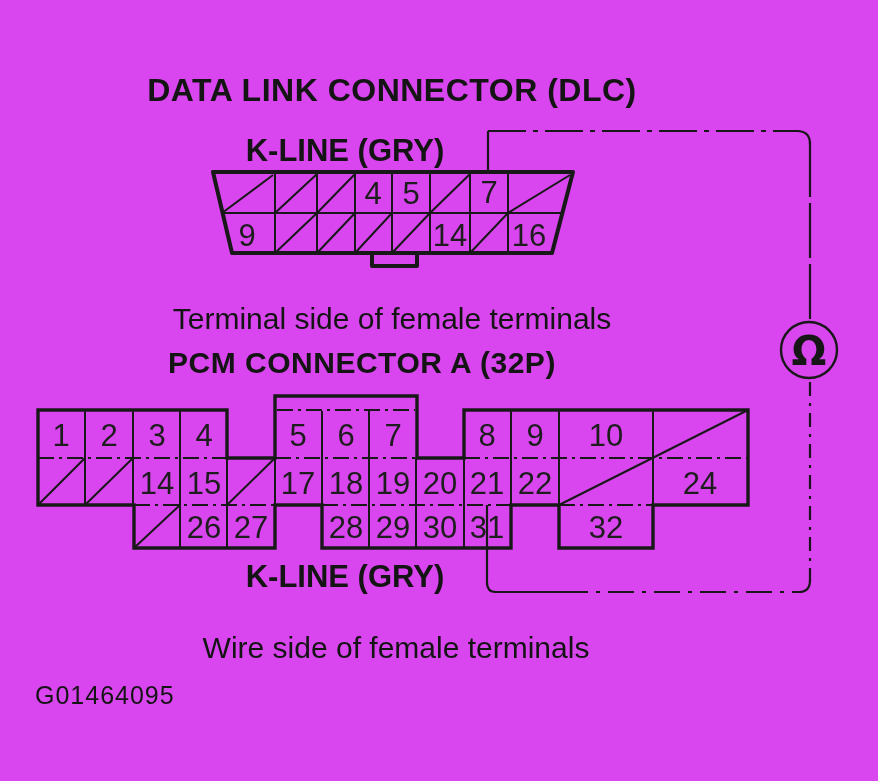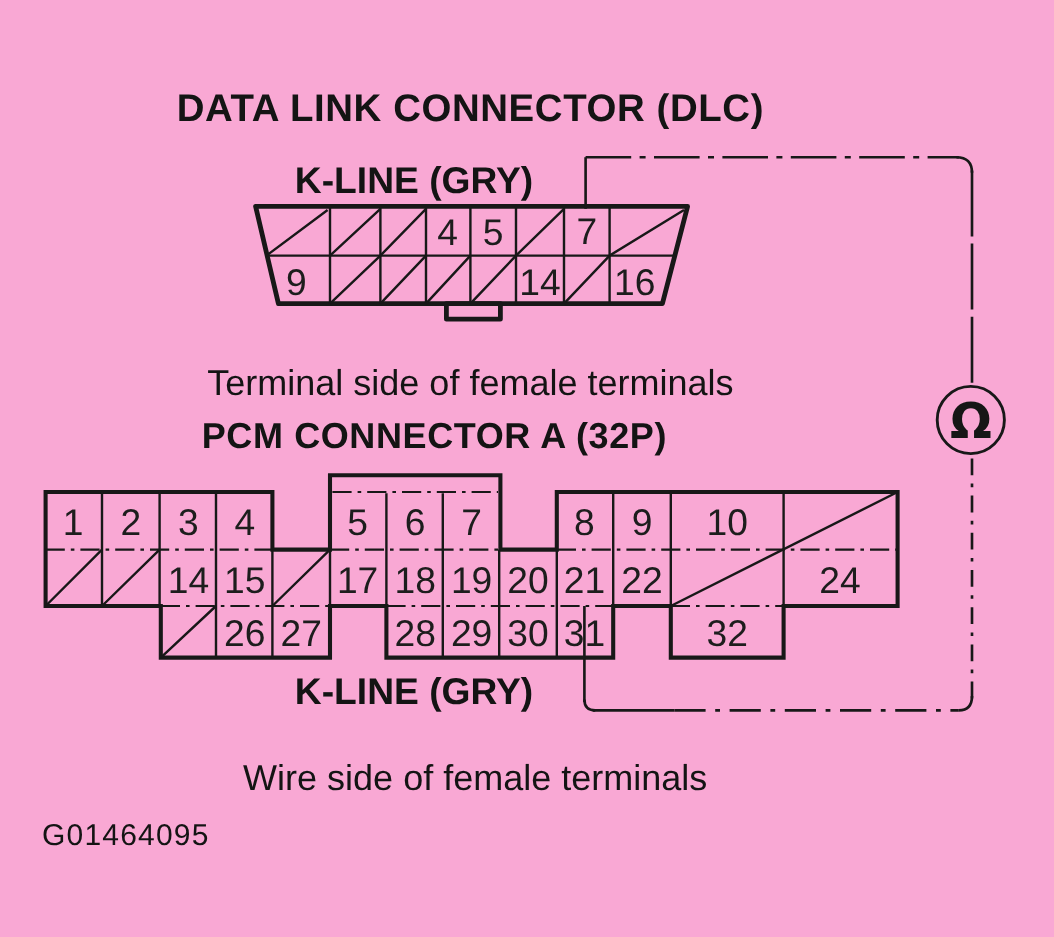--- a/index.html
+++ b/index.html
@@ -1,16 +1,16 @@
 <!DOCTYPE html>
 <html><head>
 <meta charset="utf-8">
 <style>
   html,body{margin:0;padding:0;background:#ffffff;}
-  .page{position:relative;width:878px;height:781px;background:#f9a8d4;overflow:hidden;}
+  .page{position:relative;width:878px;height:781px;background:#d946ef;overflow:hidden;}
   svg{display:block;}
   .stroke{stroke:#181818;fill:none;stroke-linecap:butt;}
   .thick{stroke-width:4;stroke-linejoin:round;}
   .outline{stroke-width:3.4;stroke-linejoin:miter;}
   .thin{stroke-width:2;}
   .dashdot{stroke-width:1.8;stroke-dasharray:16,5,3,5;}
   .wire{stroke-width:2.2;}
   .wdash-top{stroke-dasharray:38,7,5,7;}
   .wdash-rightup{stroke-dasharray:55,6;}
   .wdash-rightdown{stroke-dasharray:14,7,3,7;}

